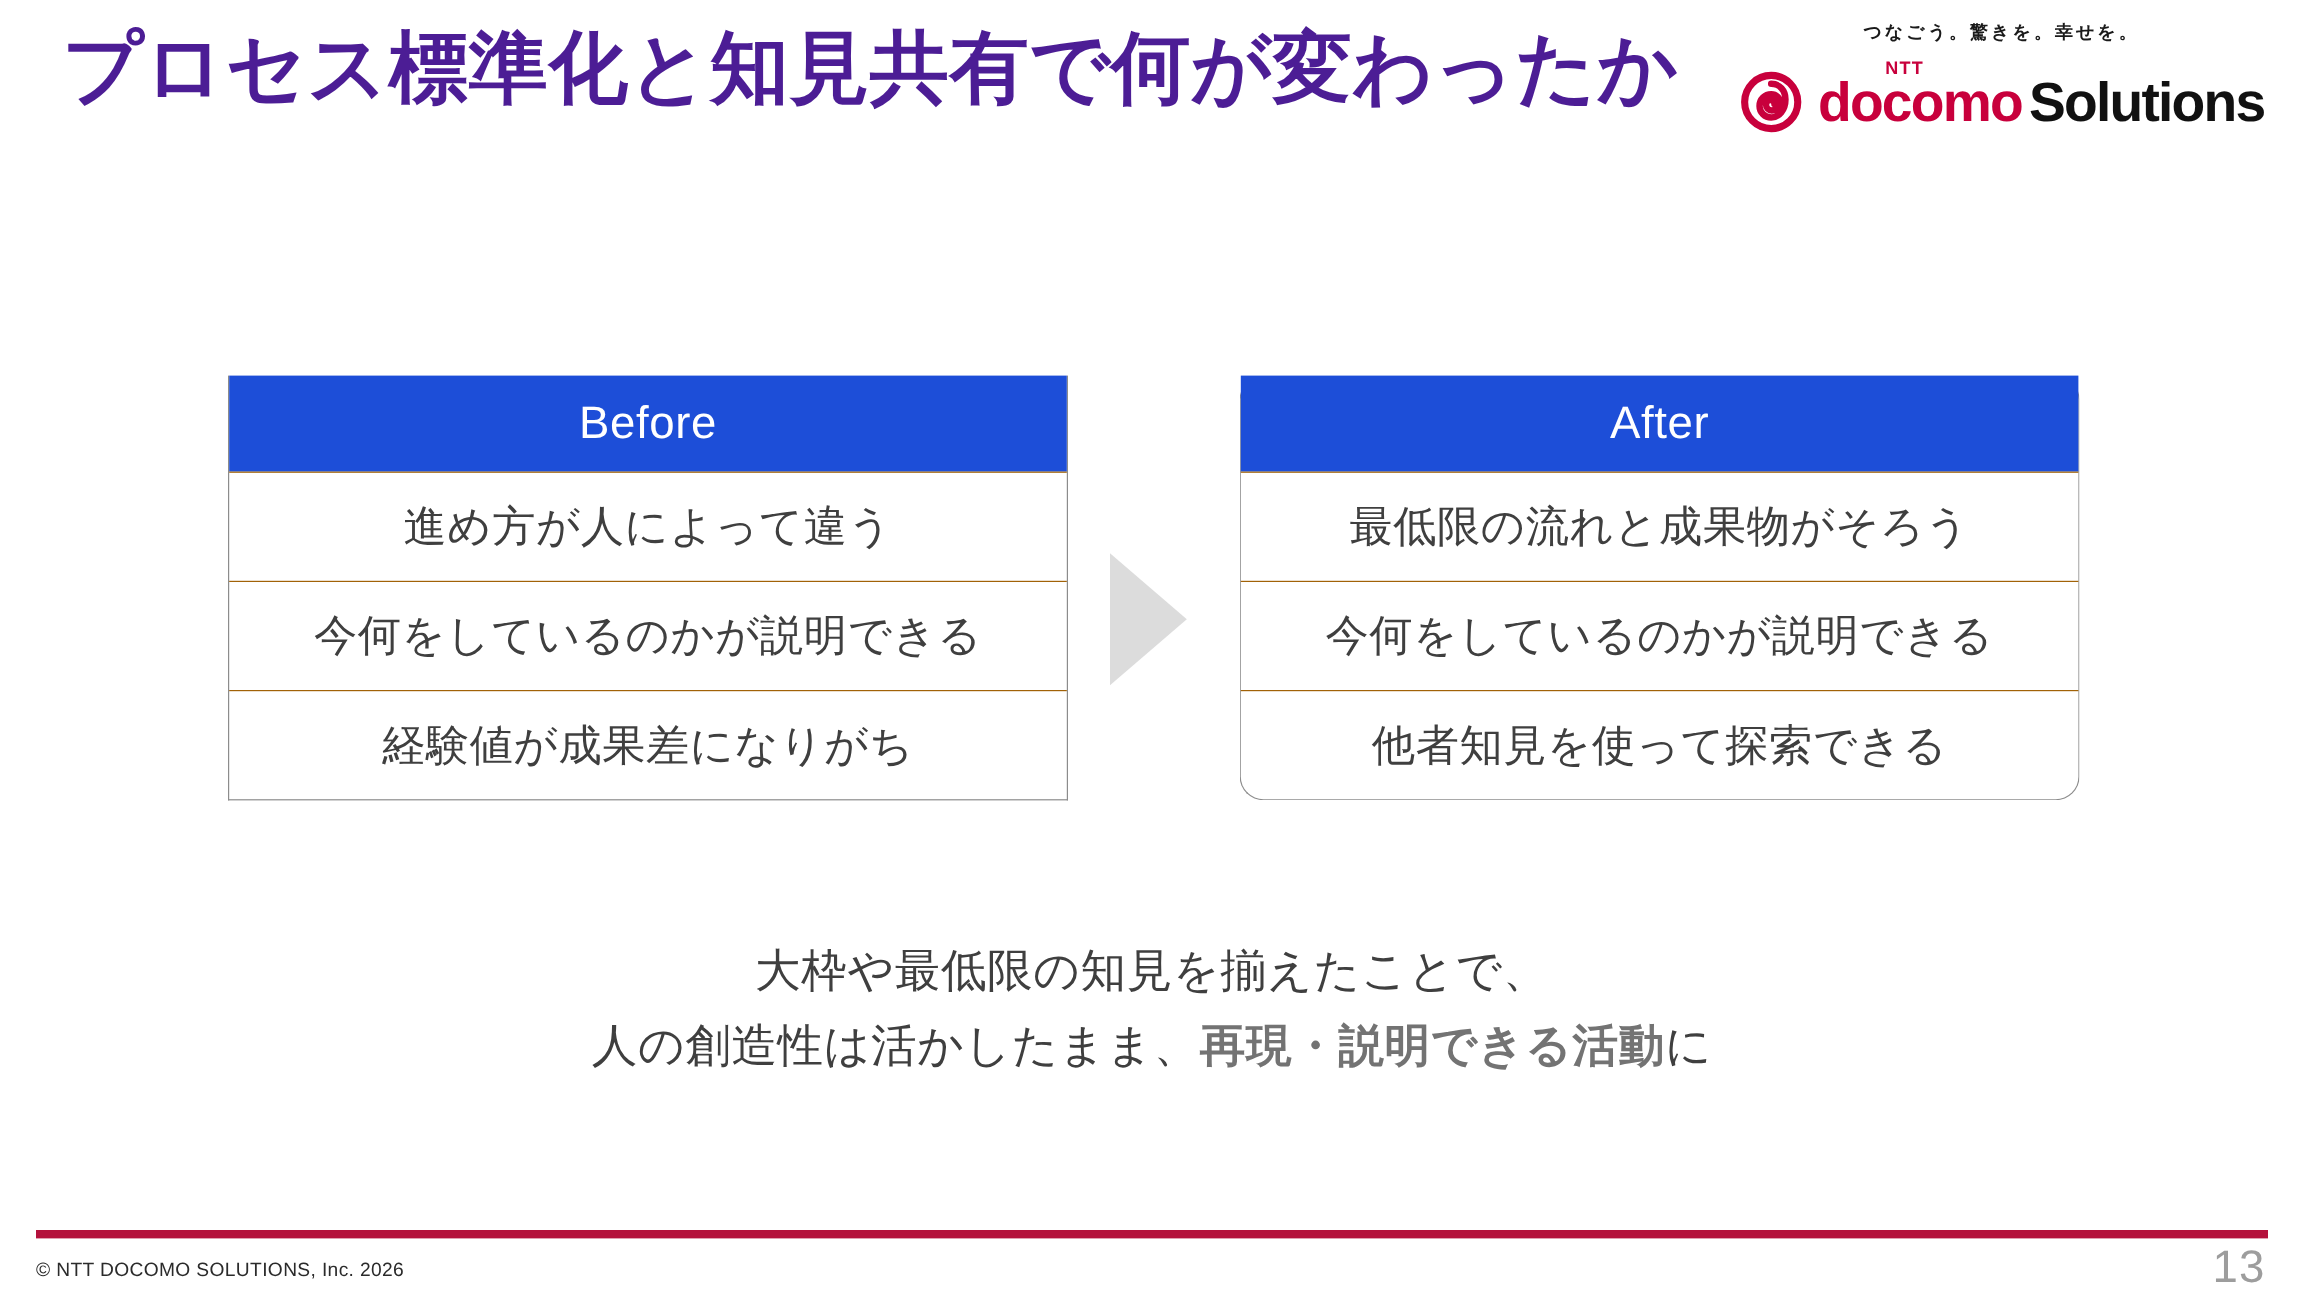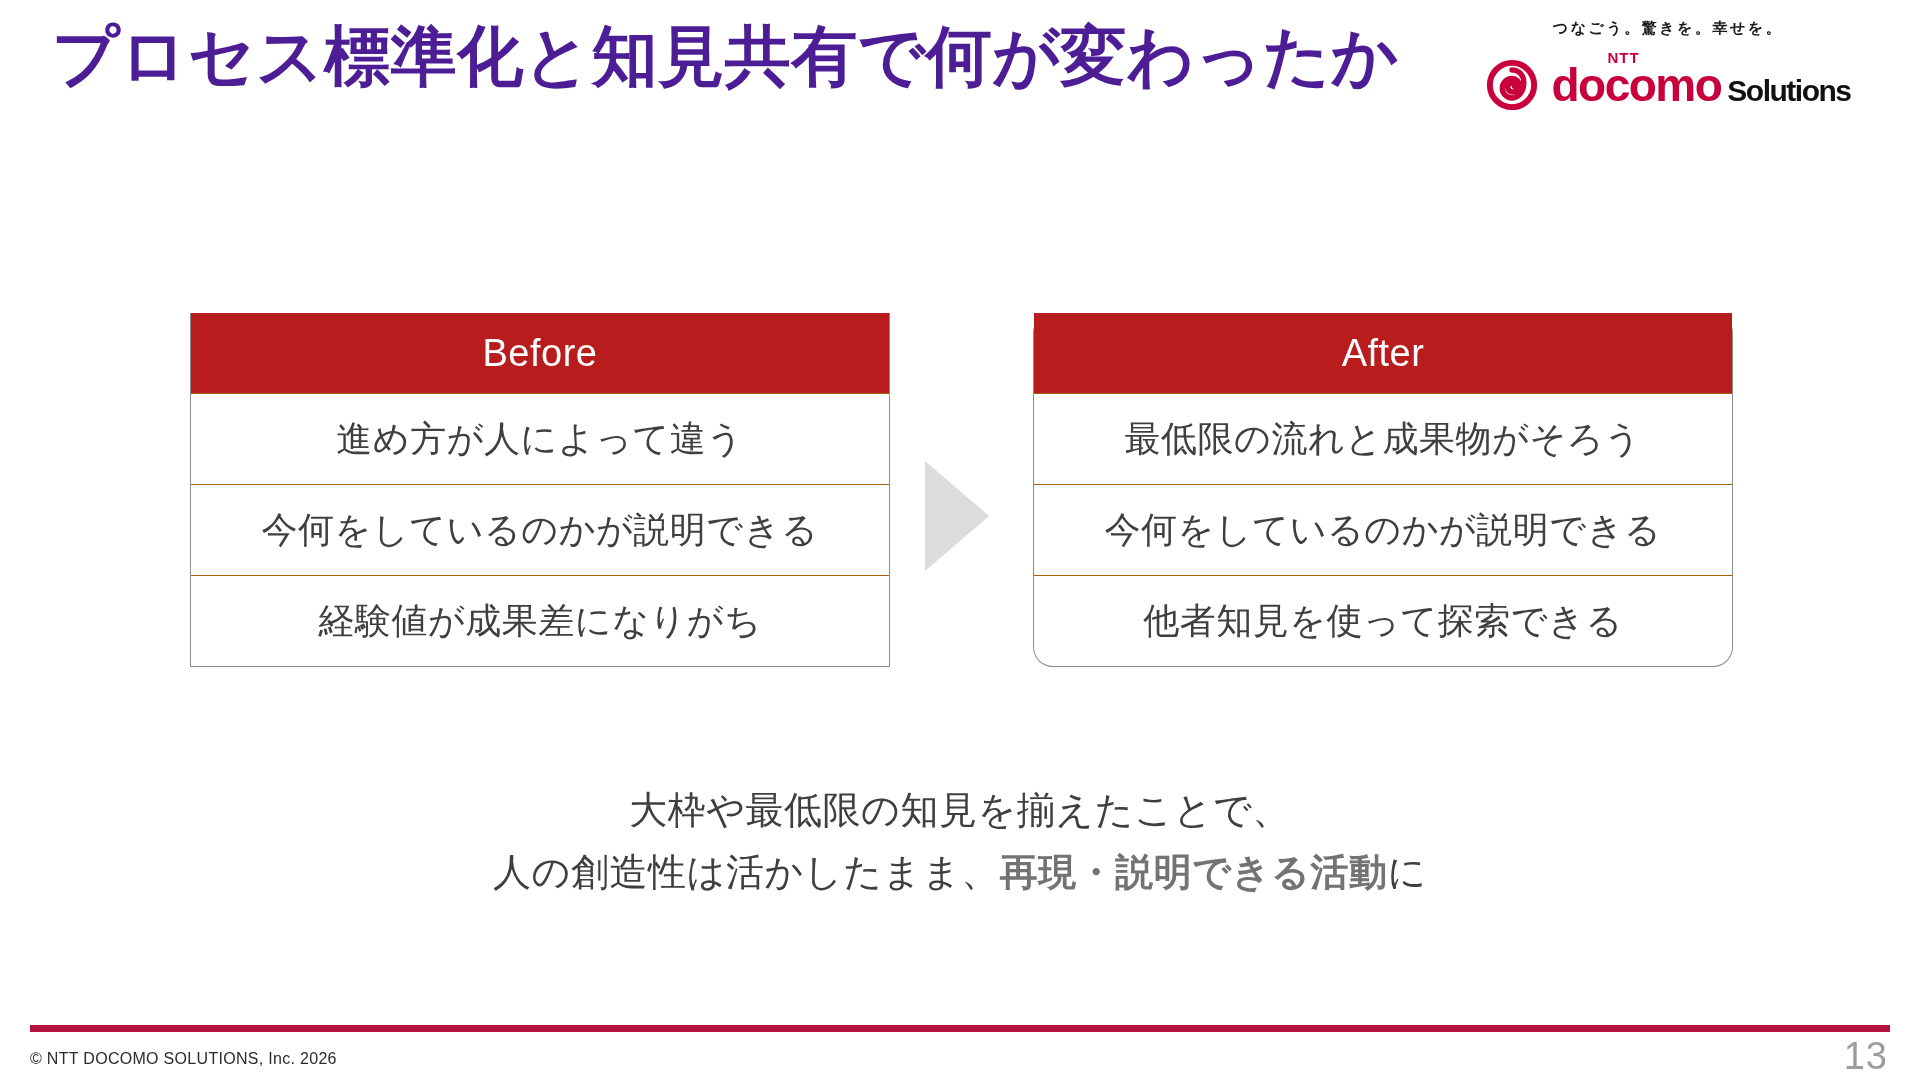--- a/index.html
+++ b/index.html
@@ -72,21 +72,21 @@
     line-height:1;
   }
   .logo-docomo{
     font-size:46px;
     font-weight:700;
     color:#c8003c;
     letter-spacing:-1.5px;
     line-height:1;
   }
   .logo-solutions{
-    font-size:30px;
+    font-size:46px;
     font-weight:700;
     color:#111111;
     letter-spacing:-1.5px;
     line-height:1;
     margin-left:6px;
   }
 
   
   .compare-area{
     position:absolute;
@@ -99,21 +99,21 @@
     top:0;
     border:1px solid #8c8c8c;
     border-top:none;
     background:#fff;
   }
   .cmp-table.before{ left:190px; width:700px; }
   .cmp-table.after { left:1033px; width:700px;border-radius:20px; }
 
   .cmp-head{
     height:80px;
-    background:#b91c1c;
+    background:#1d4ed8;
     color:#ffffff;
     font-size:38px;
     font-weight:400;
     display:flex;
     align-items:center;
     justify-content:center;
     letter-spacing:0.5px;
   }
   .cmp-row{
     height:91px;

